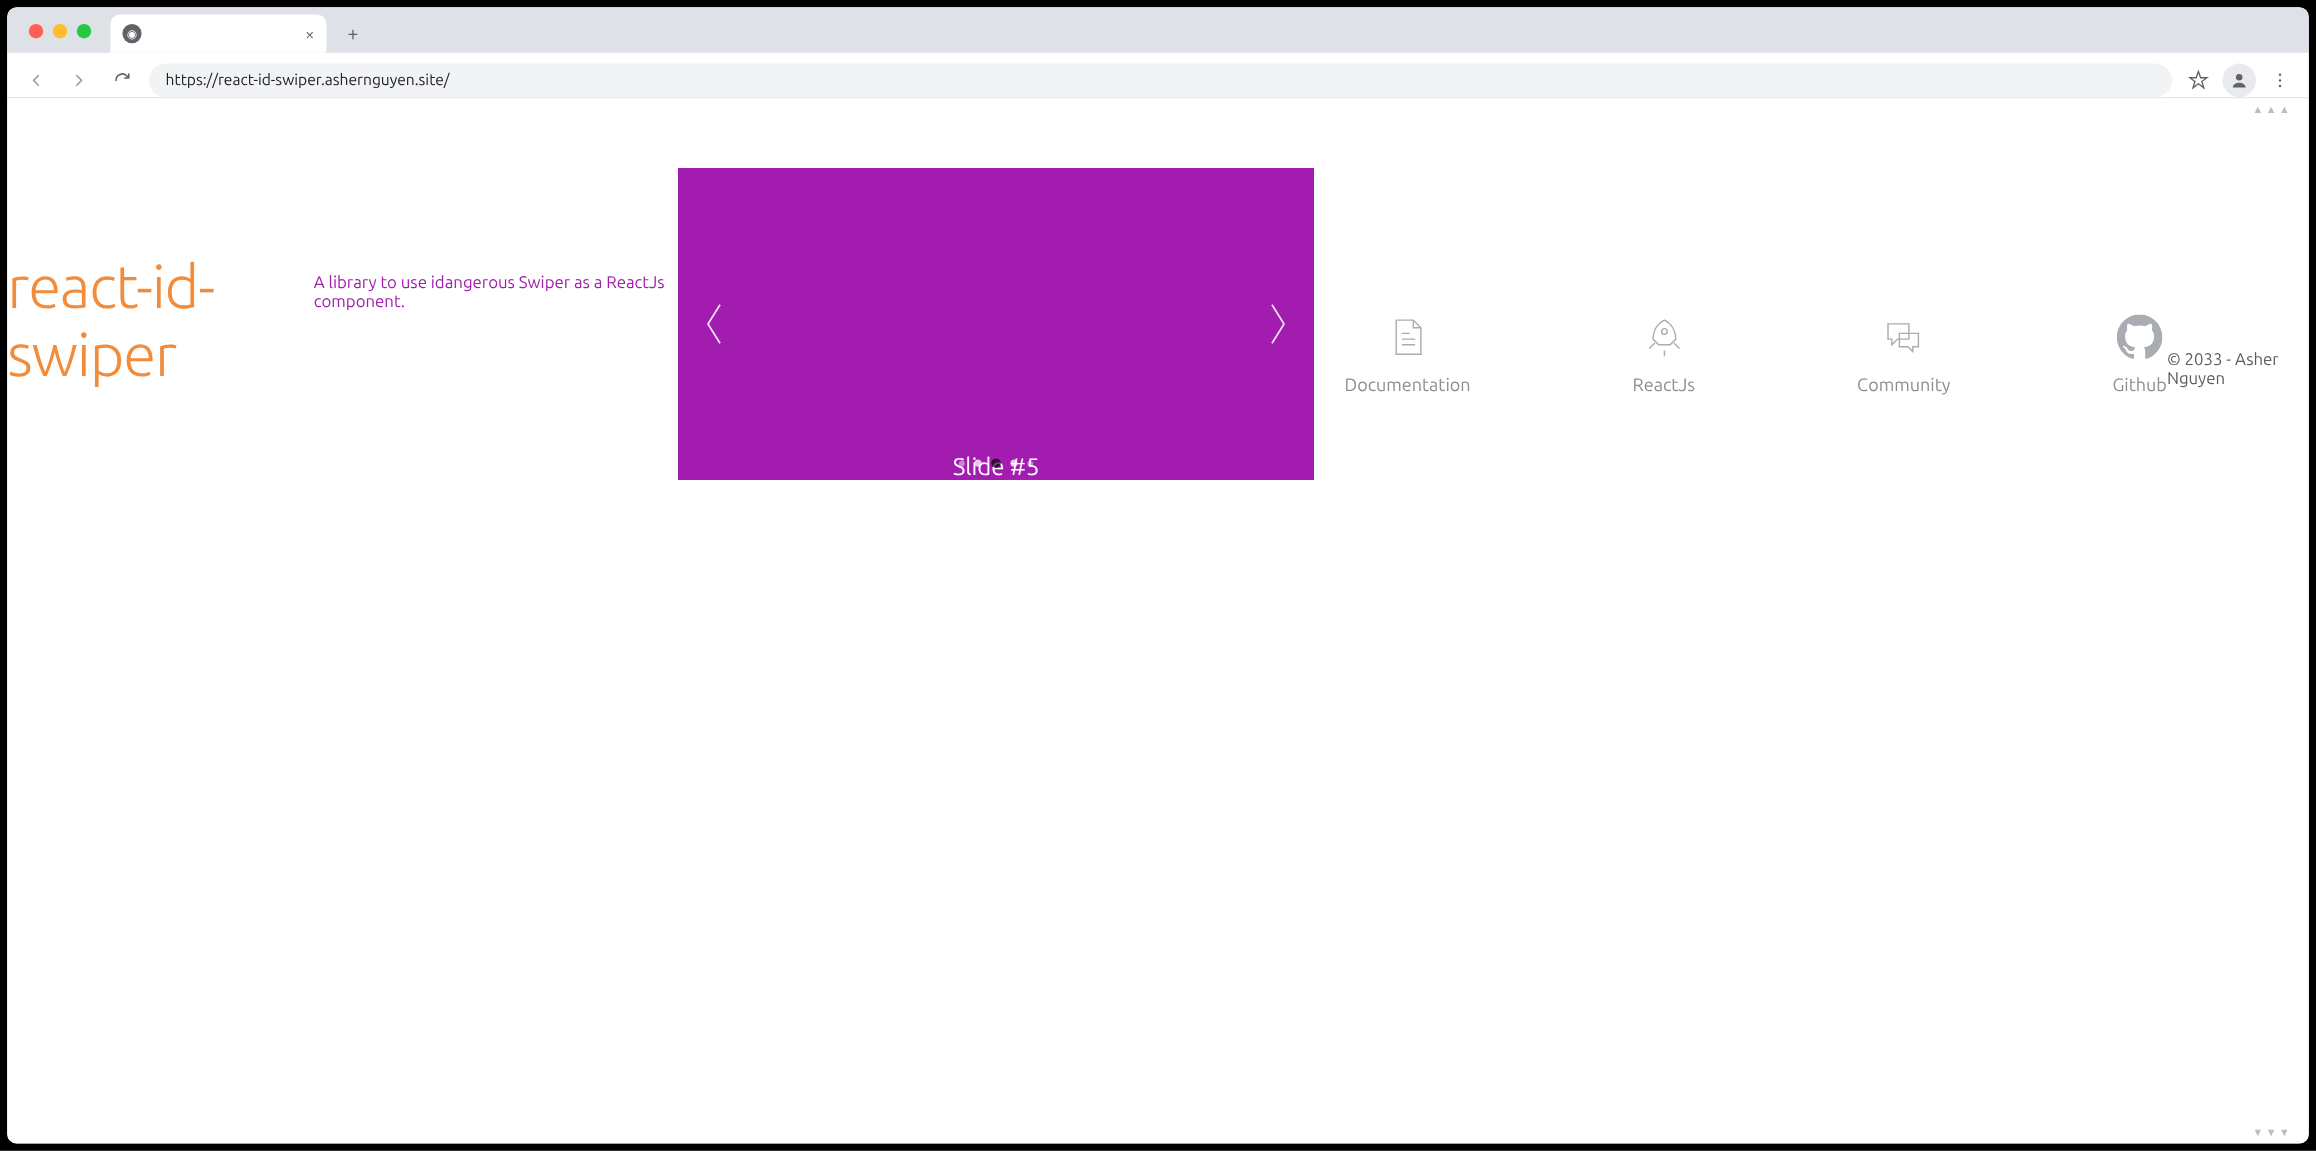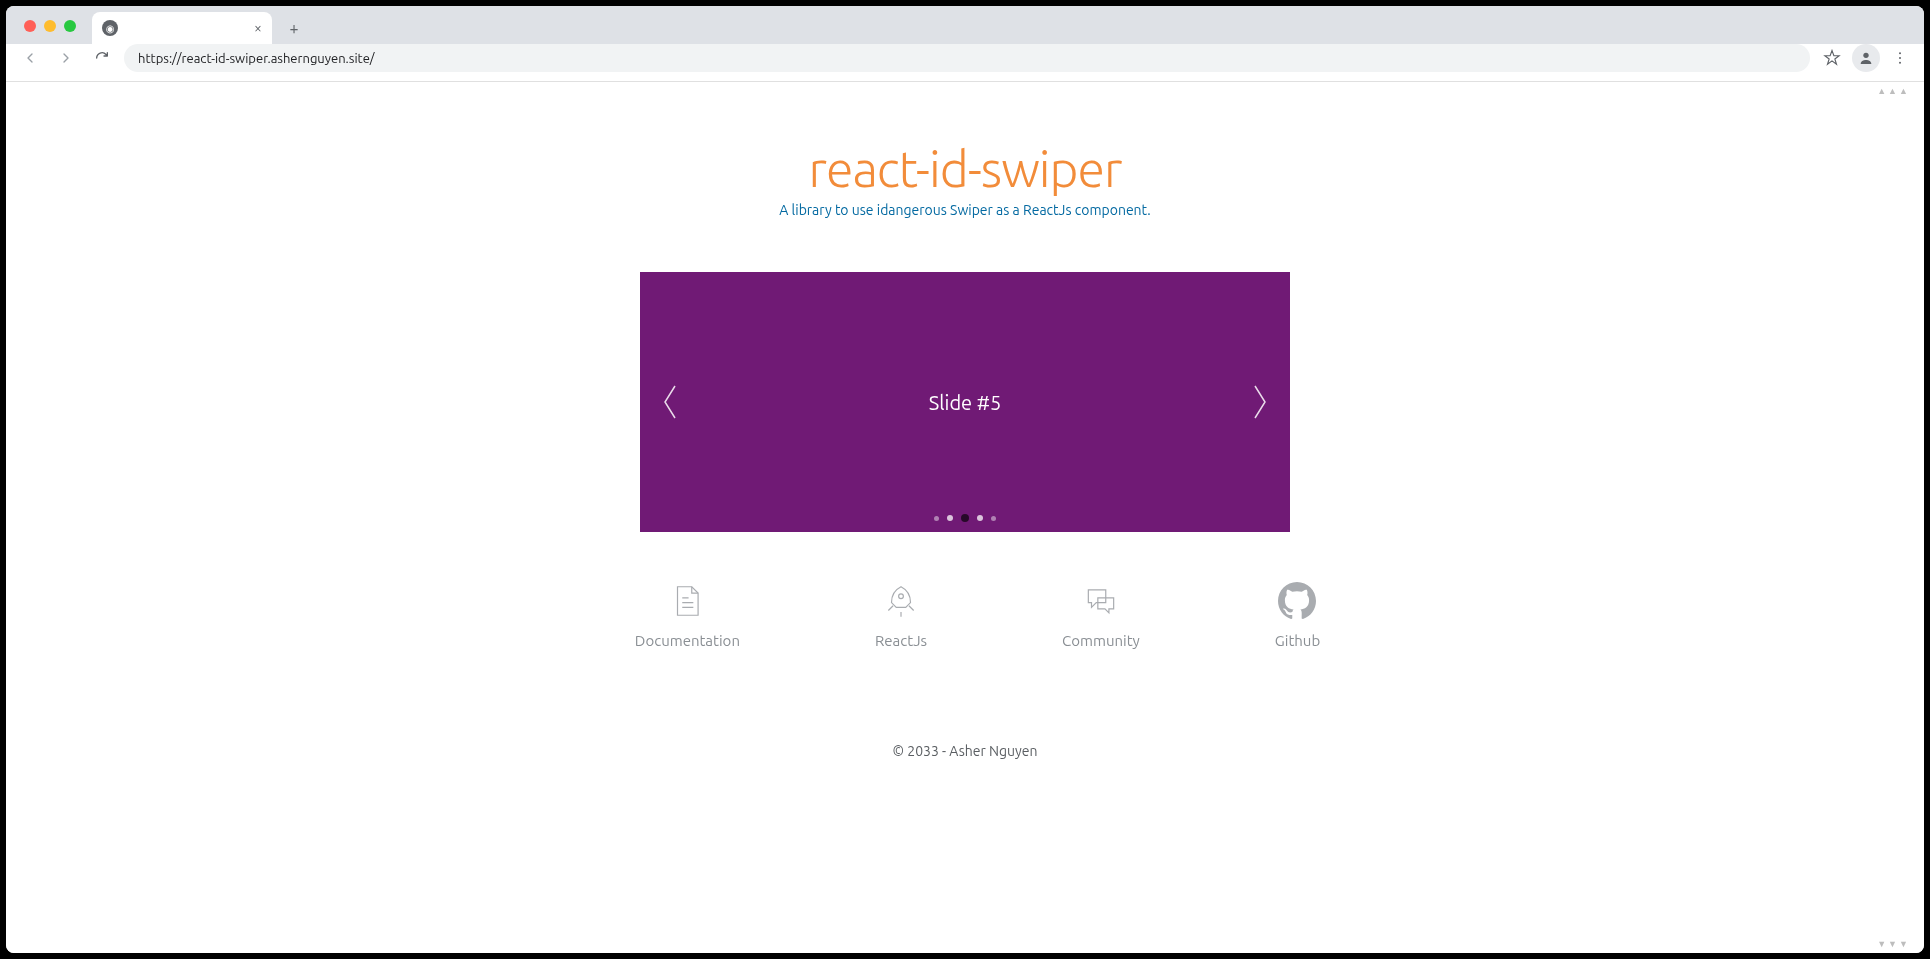--- a/index.html
+++ b/index.html
@@ -75,21 +75,21 @@
   color: #5f6368;
   font-size: 16px;
   margin-left: 8px;
   margin-bottom: 2px;
 }
 .toolbar {
   height: 38px;
   background: #fff;
   border-bottom: 1px solid #e0e0e0;
   display: flex;
-  align-items: flex-start;
+  align-items: flex-end;
   padding: 0 10px;
   gap: 8px;
 }
 .nav-btn {
   width: 28px; height: 28px;
   display: flex;
   align-items: center;
   justify-content: center;
   color: #9aa0a6;
   border-radius: 50%;
@@ -126,43 +126,43 @@
 
 .viewport {
   flex: 1;
   background: #fff;
   overflow-y: auto;
   position: relative;
 }
 .page-content {
   width: 100%;
   display: flex;
-  flex-direction: column;
+  flex-direction: row;
   align-items: center;
   padding-top: 58px;
 }
 .page-title {
   font-size: 50px;
   font-weight: 300;
   color: #f28c3a;
   letter-spacing: -1px;
   margin-bottom: 6px;
 }
 .page-subtitle {
   font-size: 14px;
-  color: #0369a1;
+  color: #a21caf;
   margin-bottom: 54px;
 }
 .swiper {
   width: 650px;
   height: 260px;
-  background: #701a75;
+  background: #a21caf;
   position: relative;
   display: flex;
-  align-items: center;
+  align-items: flex-end;
   justify-content: center;
 }
 .slide-text {
   color: #fff;
   font-size: 20px;
   font-weight: 400;
 }
 .swiper-nav {
   position: absolute;
   top: 50%;

